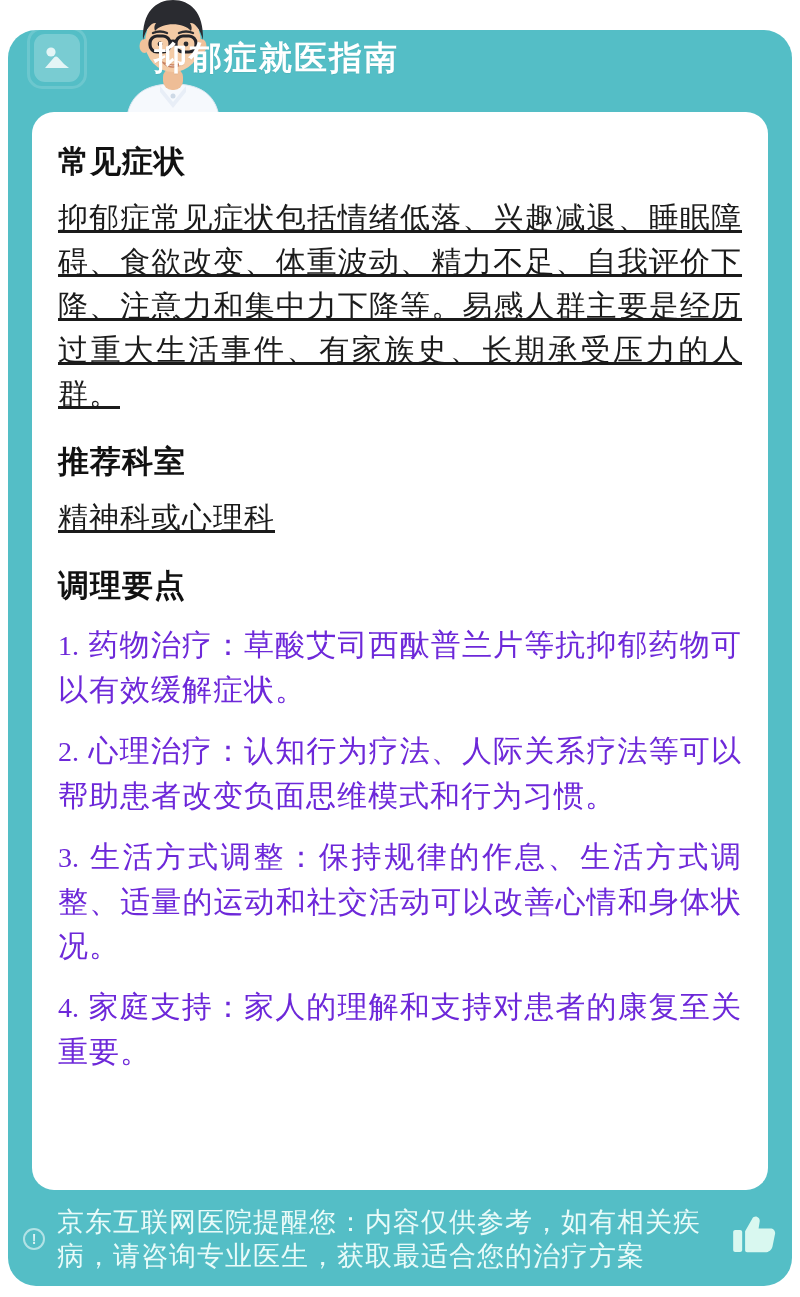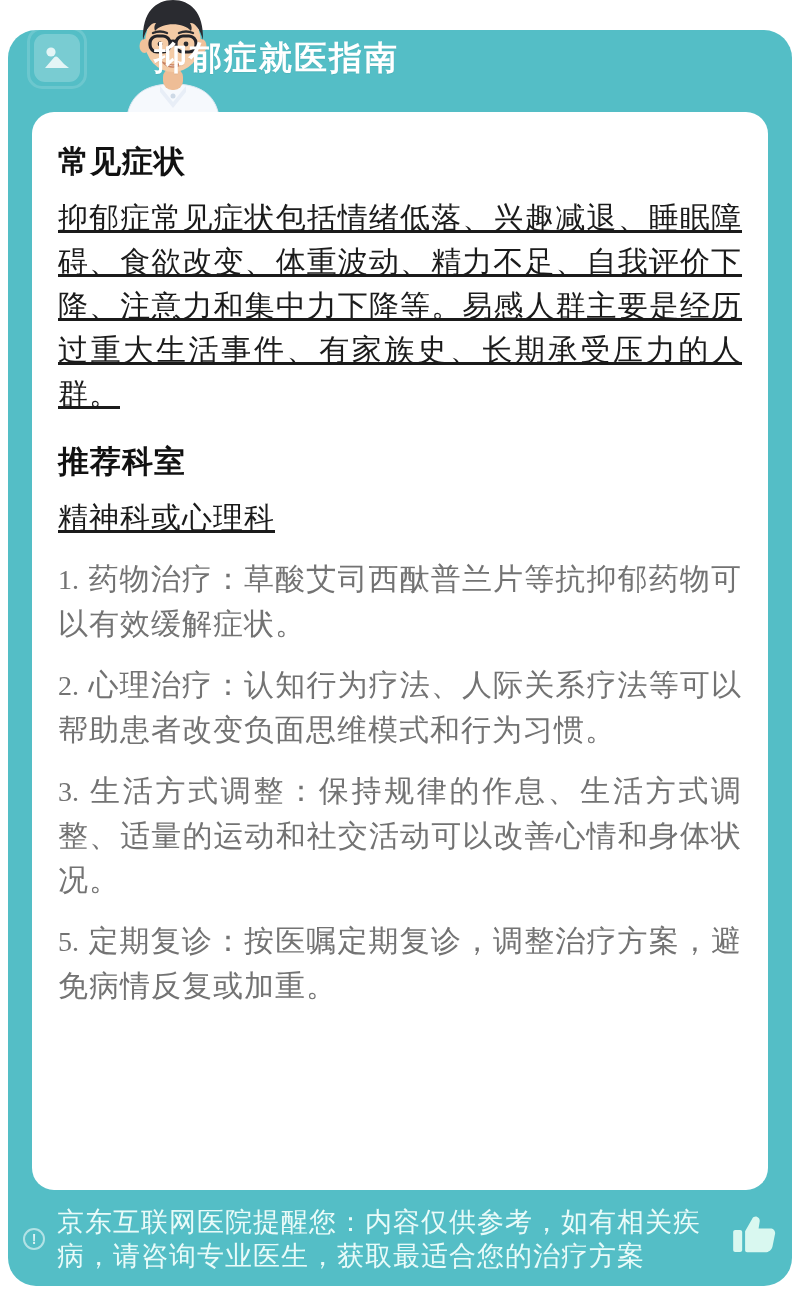--- a/index.html
+++ b/index.html
@@ -38,21 +38,21 @@
   .section-heading{
     font-size:31px;font-weight:700;color:#111111;letter-spacing:1px;
     margin:26px 0 0 0;line-height:40px;
   }
   .section-heading.first{margin-top:6px;}
   .body-text{
     font-size:30px;color:#1b1b1b;letter-spacing:1px;
     line-height:44px;margin:14px 0 0 0;text-align:justify;text-decoration:underline;
   }
   .list-item{
-    font-size:30px;color:#737373;letter-spacing:1px;
+    font-size:30px;color:#6d28d9;letter-spacing:1px;
     line-height:44px;margin:17px 0 0 0;text-align:justify;
   }
   .list-num{font-family:"Liberation Serif","DejaVu Serif",serif;font-size:28px;letter-spacing:0;}
   
   .footer-info-icon{
     position:absolute;left:23px;top:1228px;width:22px;height:22px;
     border:2px solid rgba(255,255,255,0.55);border-radius:50%;
     color:rgba(255,255,255,0.8);font-size:14px;font-weight:700;
     display:flex;align-items:center;justify-content:center;box-sizing:border-box;
   }
@@ -110,25 +110,26 @@
   <div class="header-title">抑郁症就医指南</div>
 </div>
 
 <div class="card">
   <div class="section-heading first">常见症状</div>
   <p class="body-text">抑郁症常见症状包括情绪低落、兴趣减退、睡眠障碍、食欲改变、体重波动、精力不足、自我评价下降、注意力和集中力下降等。易感人群主要是经历过重大生活事件、有家族史、长期承受压力的人群。</p>
 
   <div class="section-heading">推荐科室</div>
   <p class="body-text">精神科或心理科</p>
 
+  <div class="section-heading">调理要点</div>
 
   <p class="list-item"><span class="list-num">1.</span><span> 药物治疗：草酸艾司西酞普兰片等抗抑郁药物可以有效缓解症状。</span></p>
   <p class="list-item"><span class="list-num">2.</span><span> 心理治疗：认知行为疗法、人际关系疗法等可以帮助患者改变负面思维模式和行为习惯。</span></p>
   <p class="list-item"><span class="list-num">3.</span><span> 生活方式调整：保持规律的作息、生活方式调整、适量的运动和社交活动可以改善心情和身体状况。</span></p>
-  <p class="list-item"><span class="list-num">5.</span><span> 定期复诊：按医嘱定期复诊，调整治疗方案，避免病情反复或加重。</span></p>
+  <p class="list-item"><span class="list-num">4.</span><span> 家庭支持：家人的理解和支持对患者的康复至关重要。</span></p>
 </div>
 
 <div class="footer-info-icon">!</div>
 <div class="footer-text">京东互联网医院提醒您：内容仅供参考，如有相关疾病，请咨询专业医生，获取最适合您的治疗方案</div>
 
 <div class="thumb">
   <svg width="54" height="56" viewBox="0 0 24 24">
     <path d="M3.2 10.2h2.2c.5 0 .9.4.9.9v8c0 .5-.4.9-.9.9H3.2c-.5 0-.9-.4-.9-.9v-8c0-.5.4-.9.9-.9z" fill="#d9f8f0"></path>
     <path d="M7.6 19.2v-8.4l3.1-5.5c.4-.8 1.3-1.2 2.1-1 .9.3 1.4 1.1 1.3 2l-.5 3.2h5.3c1.3 0 2.3 1.2 2 2.5l-1.1 5.4c-.3 1.6-1.7 2.7-3.3 2.7H8.5c-.5 0-.9-.4-.9-.9z" fill="#d9f8f0"></path>
   </svg>

